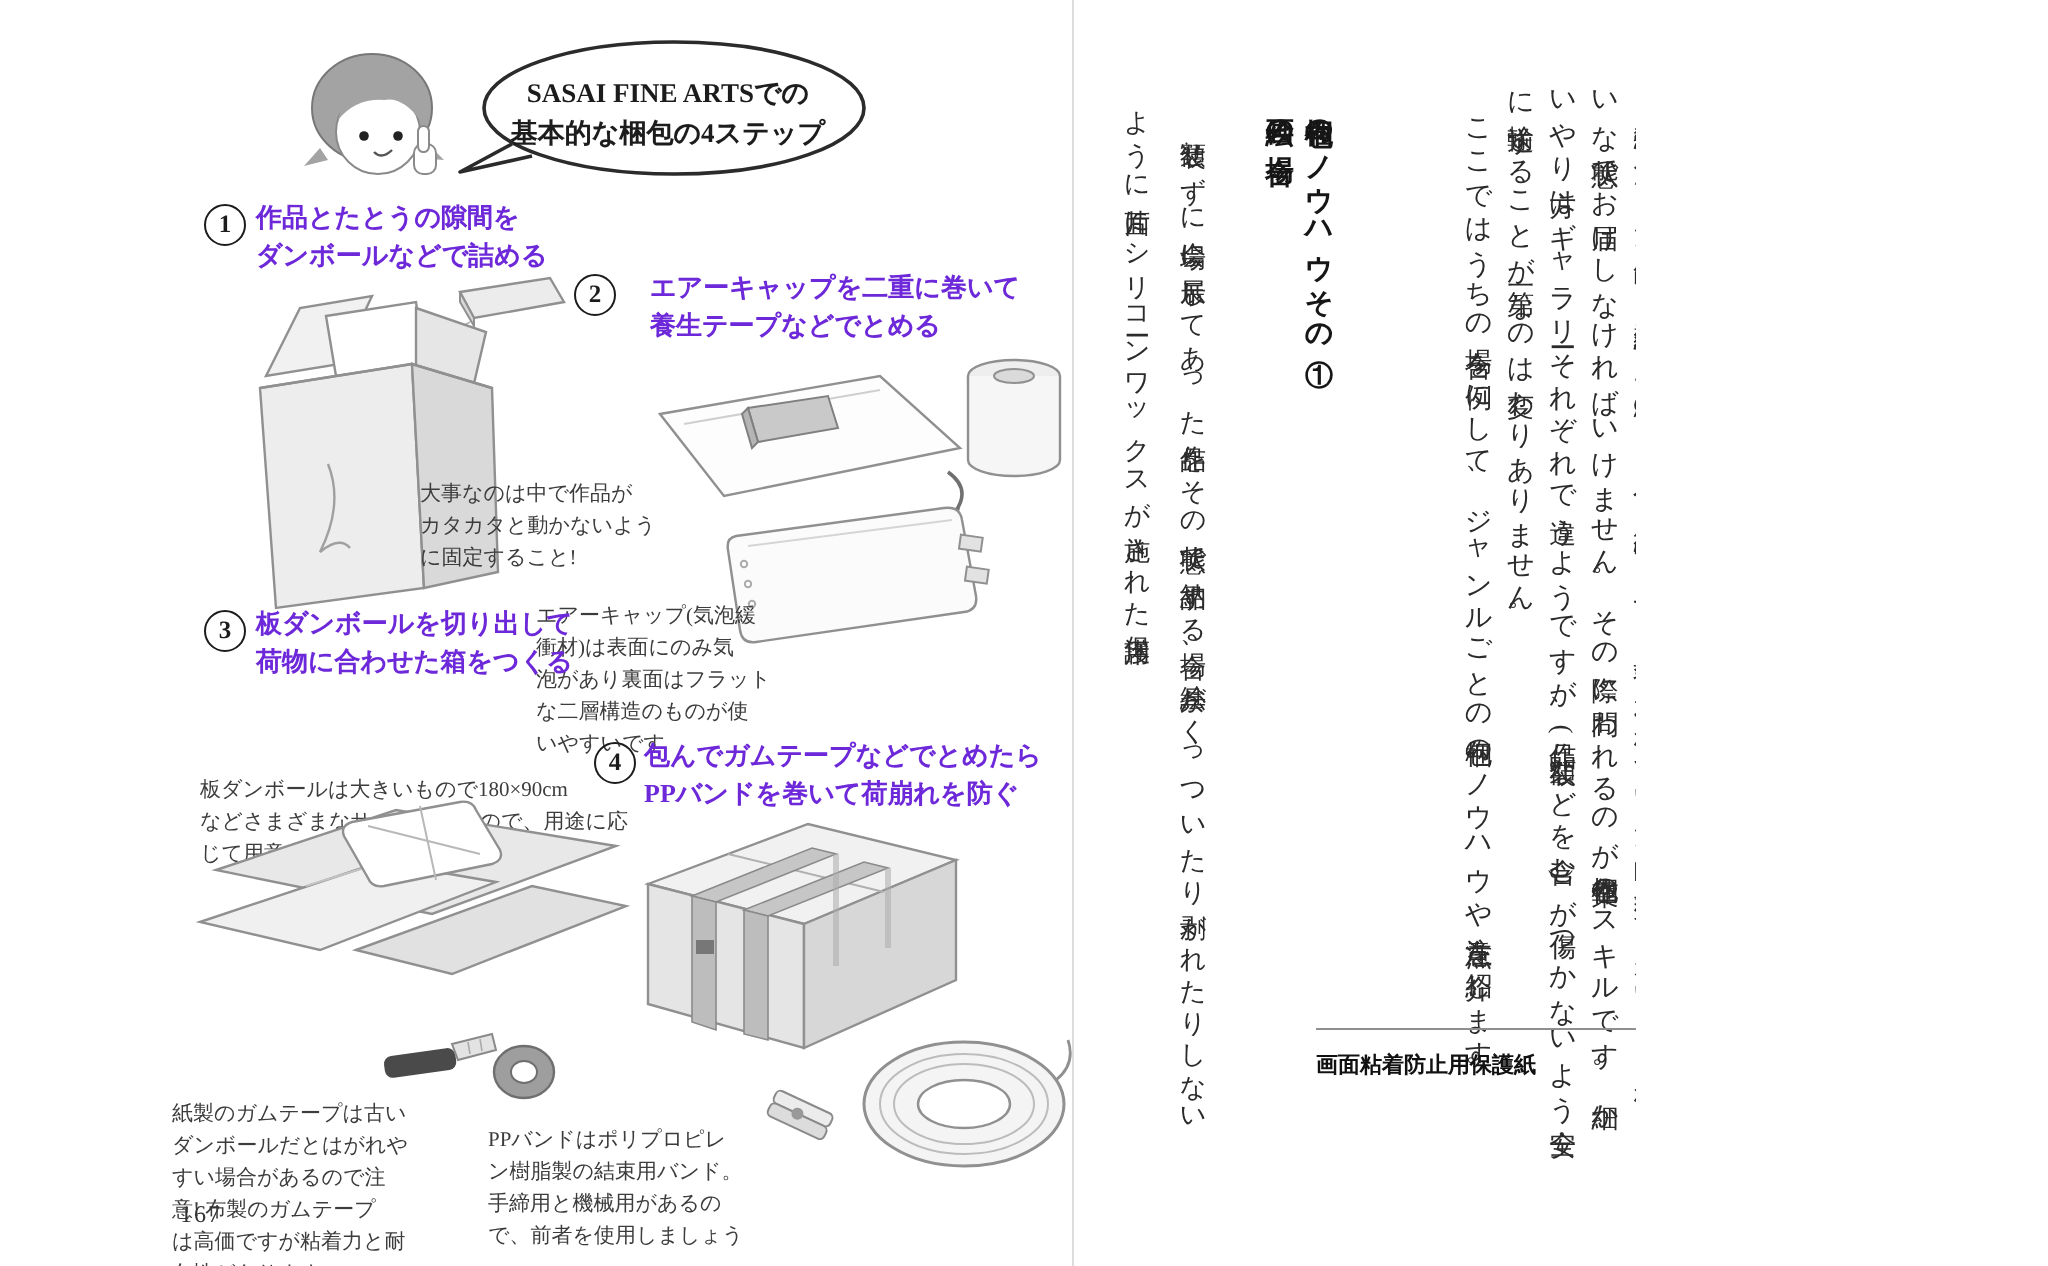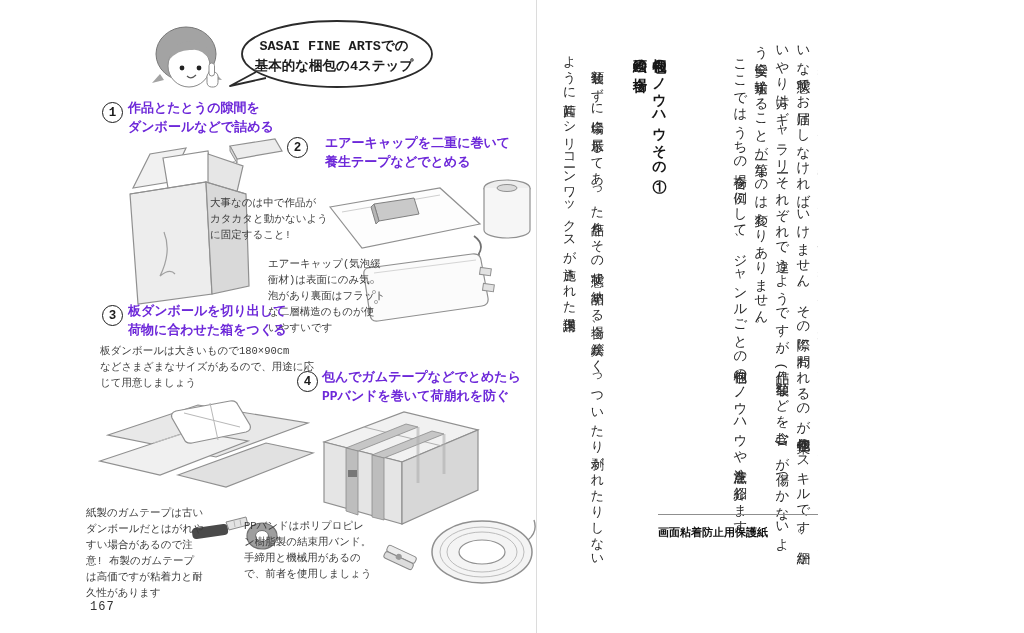--- a/index.html
+++ b/index.html
@@ -1,35 +1,35 @@
 <!DOCTYPE html>
 <html lang="ja"><head>
 <meta charset="utf-8">
 <style>
   html,body{margin:0;padding:0;background:#ffffff;}
   #spread{position:relative;width:818px;height:633px;background:#ffffff;overflow:hidden;
-          font-family:Liberation Mono, monospace;color:#222;}
+          font-family:Liberation Serif, serif;color:#222;}
   .abs{position:absolute;}
   .v{writing-mode:vertical-rl;text-orientation:mixed;}
   .pre{white-space:pre-line;}
   .gutter{width:1px;background:#dcdcdc;}
   
   .main-title{font-size:21px;font-weight:bold;letter-spacing:2px;line-height:1.42;color:#161616;}
   .intro{font-size:13.5px;letter-spacing:0.8px;line-height:1.56;color:#2b2b2b;}
   .sec-heading{font-size:14px;font-weight:bold;letter-spacing:1px;line-height:1.4;color:#161616;}
   .sec-body{font-size:13px;letter-spacing:1.2px;line-height:2.15;color:#2b2b2b;}
   .glossary{border-top:1px solid #8f8f8f;padding-top:10px;}
   .glossary-title{font-size:11px;font-weight:bold;color:#111;}
   .glossary-body{font-size:9.8px;line-height:1.6;color:#3a3a3a;margin-top:3px;text-align:justify;}
   
   .bubble-text{font-size:13.5px;font-weight:600;line-height:1.5;text-align:center;color:#1c1c1c;}
   .step-title{font-size:13px;font-weight:bold;line-height:1.45;color:#6d28d9;}
   .step-num{display:inline-flex;align-items:center;justify-content:center;width:19px;height:19px;
             border:1.4px solid #1c1c1c;border-radius:50%;font-size:12.5px;font-weight:bold;color:#1c1c1c;}
-  .note{font-size:10.5px;line-height:1.52;color:#3c3c3c;}
+  .note{font-size:10.5px;line-height:1.52;color:#3c3c3c;margin-top:44px;}
   .page-num{font-size:12px;color:#333;letter-spacing:1px;}
   svg{display:block;}
 </style>
 </head>
 <body>
 
 <div id="spread">
 
   <div class="abs gutter" style="left:536px;top:0;height:633px;"></div>
 

